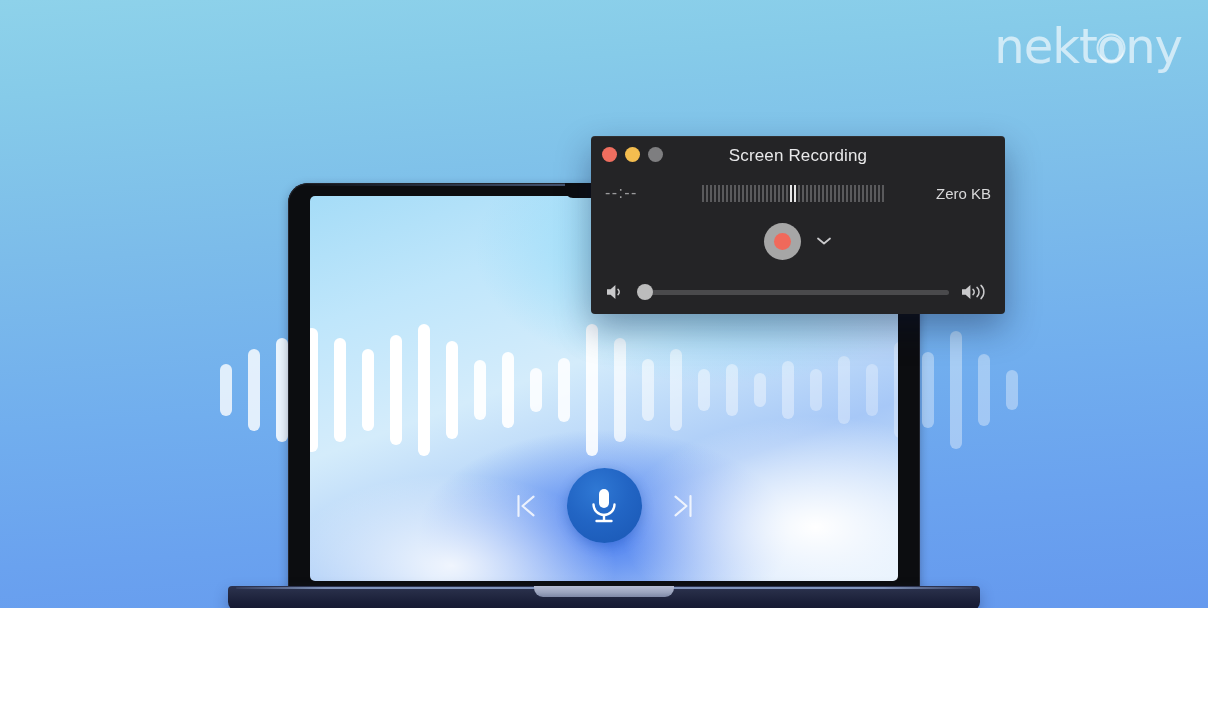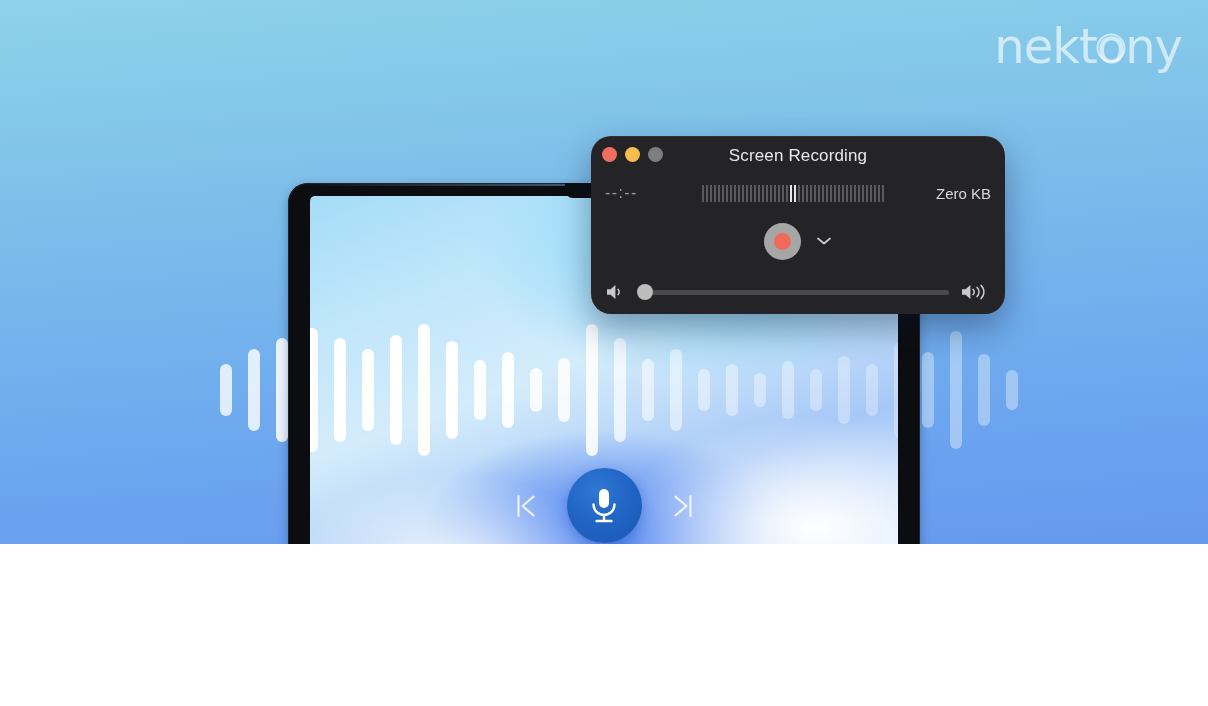--- a/index.html
+++ b/index.html
@@ -4,21 +4,21 @@
 <title>Screen Recording</title>
 <style>
   * { box-sizing: border-box; margin: 0; padding: 0; }
   html, body {
     width: 1208px; height: 706px;
     overflow: hidden;
     font-family: "Liberation Sans", sans-serif;
   }
   #stage {
     position: relative;
-    width: 1208px; height: 544px;
+    width: 1208px; height: 608px;
     background: linear-gradient(176deg, #8ed2ea 0%, #86cbe9 14%, #7cbcea 38%, #71aeee 62%, #6aa2ef 82%, #6599ee 100%);
     overflow: hidden;
   }
 
   
   #brand {
     position: absolute;
     right: 26px; top: 22px;
     font-size: 48px;
     letter-spacing: -1px;
@@ -155,21 +155,21 @@
     box-shadow: 0 3px 12px rgba(20,70,160,0.30);
     flex: 0 0 auto;
   }
 
   
   #rec-window {
     position: absolute;
     left: 591px; top: 136px;
     width: 414px; height: 178px;
     background: #242426;
-    border-radius: 20px;
+    border-radius: 4px;
     box-shadow: 0 14px 34px rgba(10,22,55,0.38), 0 1px 0 rgba(255,255,255,0.06) inset;
     z-index: 30;
     overflow: hidden;
   }
   #titlebar {
     position: relative;
     height: 40px;
     display: flex;
     align-items: center;
   }

